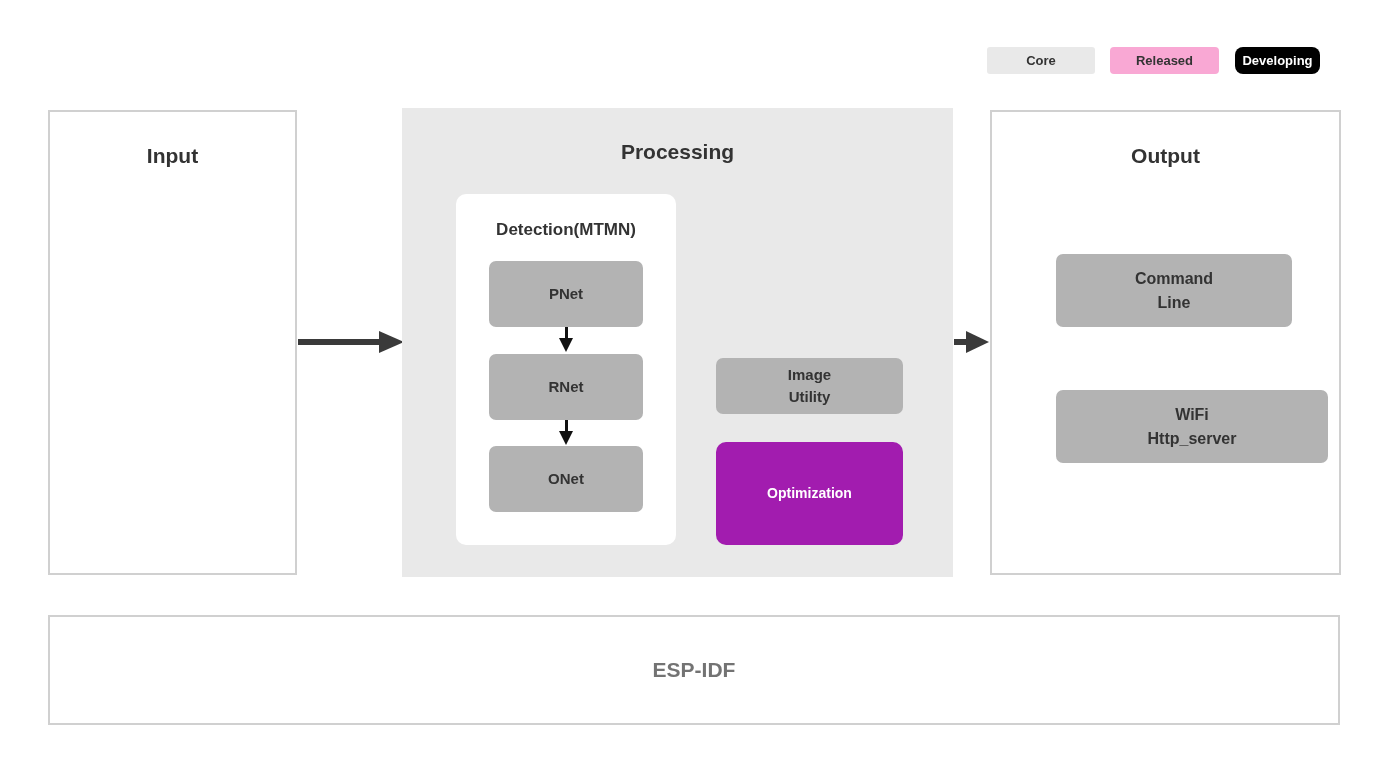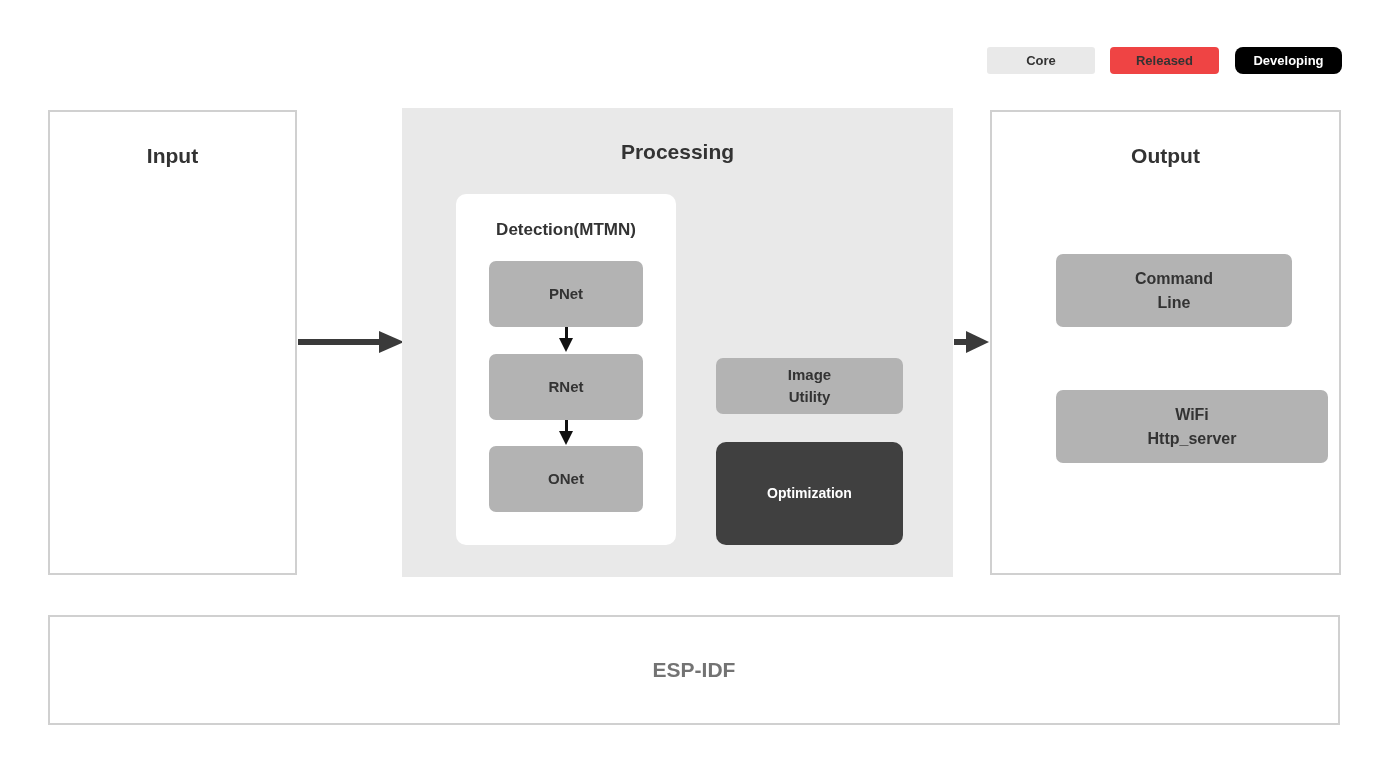--- a/index.html
+++ b/index.html
@@ -25,22 +25,22 @@
     height: 27px;
     display: flex;
     align-items: center;
     justify-content: center;
     font-size: 13px;
     font-weight: 700;
     color: #333333;
     box-sizing: border-box;
   }
   .legend-core       { left: 987px;  width: 108px; background: #e9e9e9; border-radius: 3px; }
-  .legend-released   { left: 1110px; width: 109px; background: #ef4444; border-radius: 4px; }
-  .legend-developing { left: 1235px; width: 107px; background: #000000; color: #ffffff; border-radius: 8px; }
+  .legend-released   { left: 1110px; width: 109px; background: #f9a8d4; border-radius: 4px; }
+  .legend-developing { left: 1235px; width: 85px; background: #000000; color: #ffffff; border-radius: 8px; }
 
   
   .section {
     position: absolute;
     box-sizing: border-box;
     background: #ffffff;
     border: 2px solid #d0d0d0;
   }
   .section-input  { left: 48px;  top: 110px; width: 249px; height: 465px; }
   .section-output { left: 990px; top: 110px; width: 351px; height: 465px; }
@@ -102,21 +102,21 @@
     line-height: 1.45;
     box-sizing: border-box;
   }
   .node-camera { left: 32px;  top: 205px; width: 185px; height: 56px; }
   .node-pnet   { left: 33px;  top: 67px;  width: 154px; height: 66px; }
   .node-rnet   { left: 33px;  top: 160px; width: 154px; height: 66px; }
   .node-onet   { left: 33px;  top: 252px; width: 154px; height: 66px; }
   .node-frmn   { left: 18px;  top: 64px;  width: 150px; height: 62px; }
   .node-imgutil{ left: 314px; top: 250px; width: 187px; height: 56px; }
   .node-opt    { left: 314px; top: 334px; width: 187px; height: 103px;
-                 background: #404040; color: #ffffff; border-radius: 10px; font-size: 14px; }
+                 background: #a21caf; color: #ffffff; border-radius: 10px; font-size: 14px; }
   .node-cmd    { left: 64px;  top: 142px; width: 236px; height: 73px; font-size: 16px; }
   .node-wifi   { left: 64px;  top: 278px; width: 272px; height: 73px; font-size: 16px; }
 
   
   .harrow-line {
     position: absolute;
     height: 6px;
     background: #3a3a3a;
   }
   .harrow-head {

